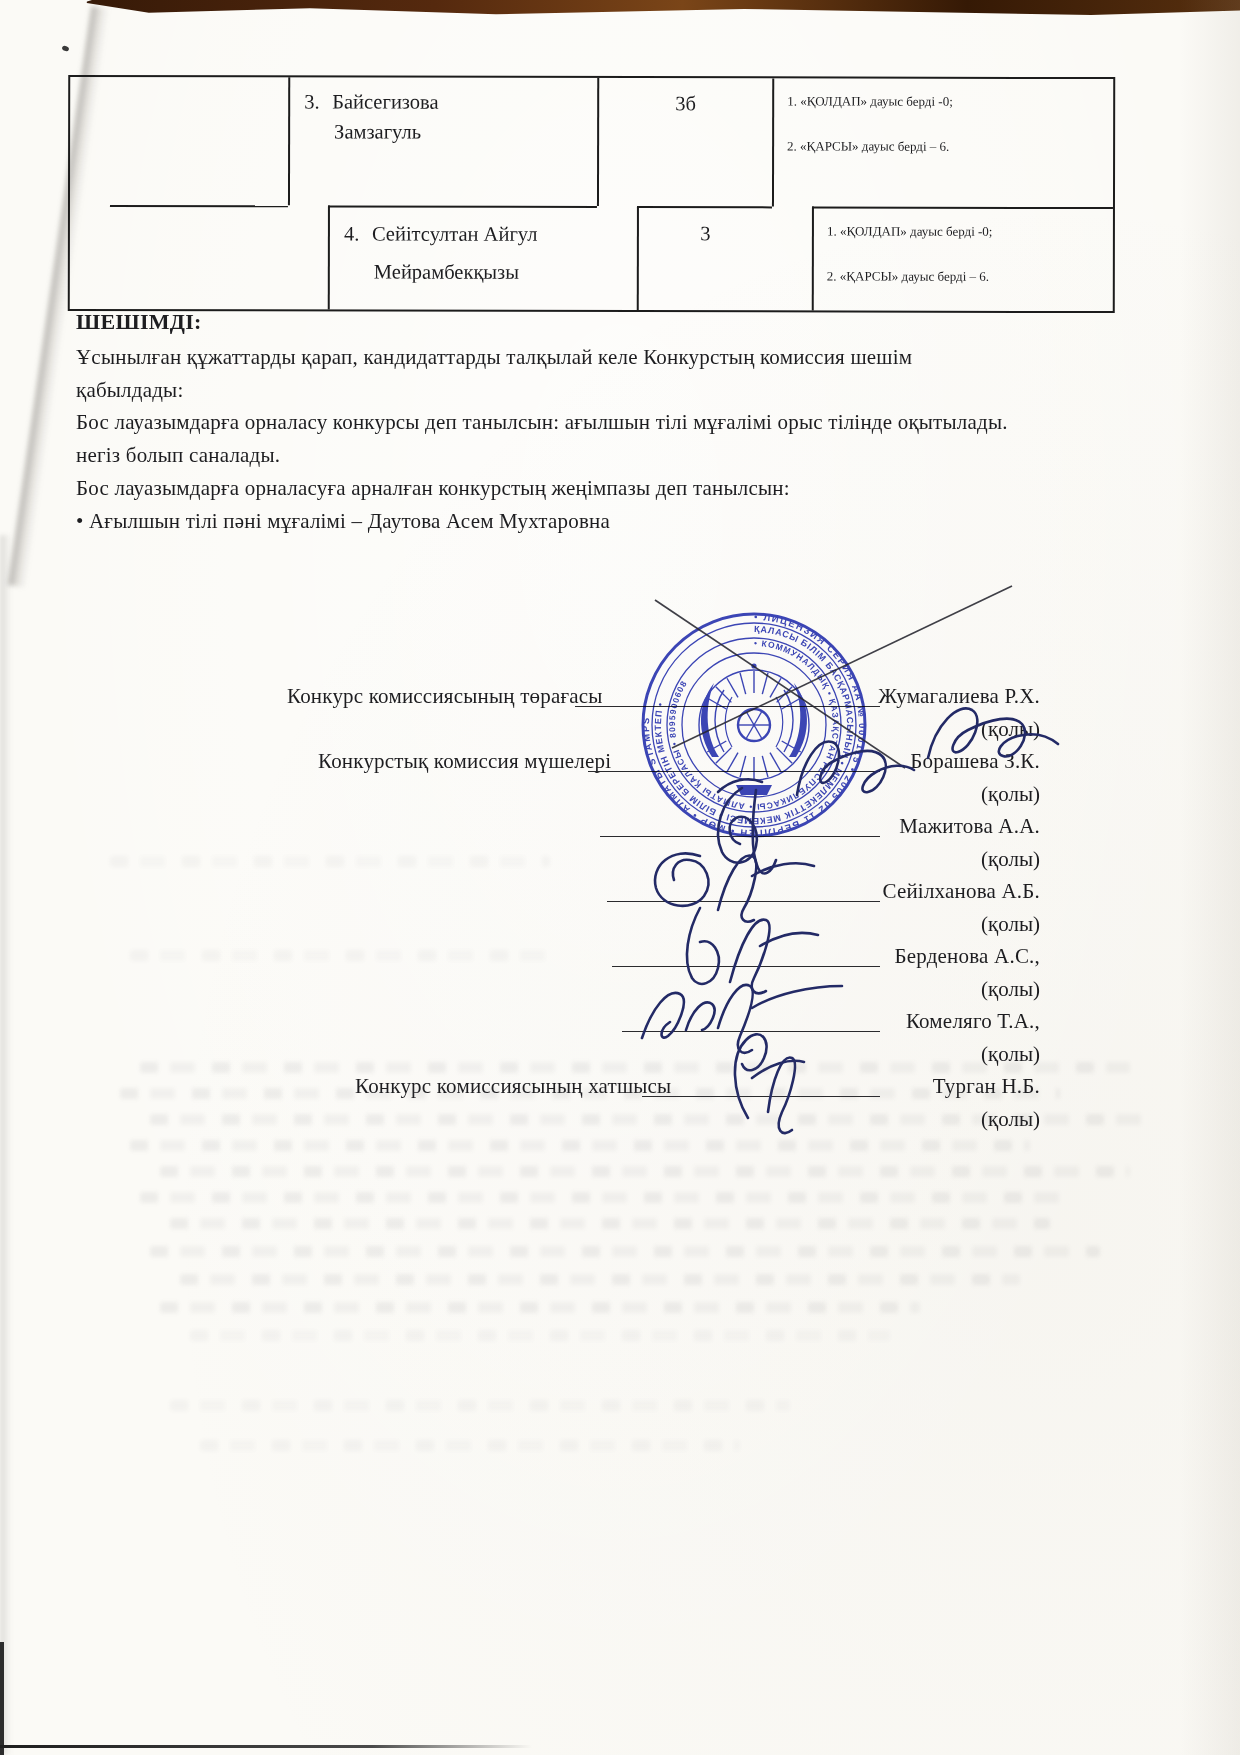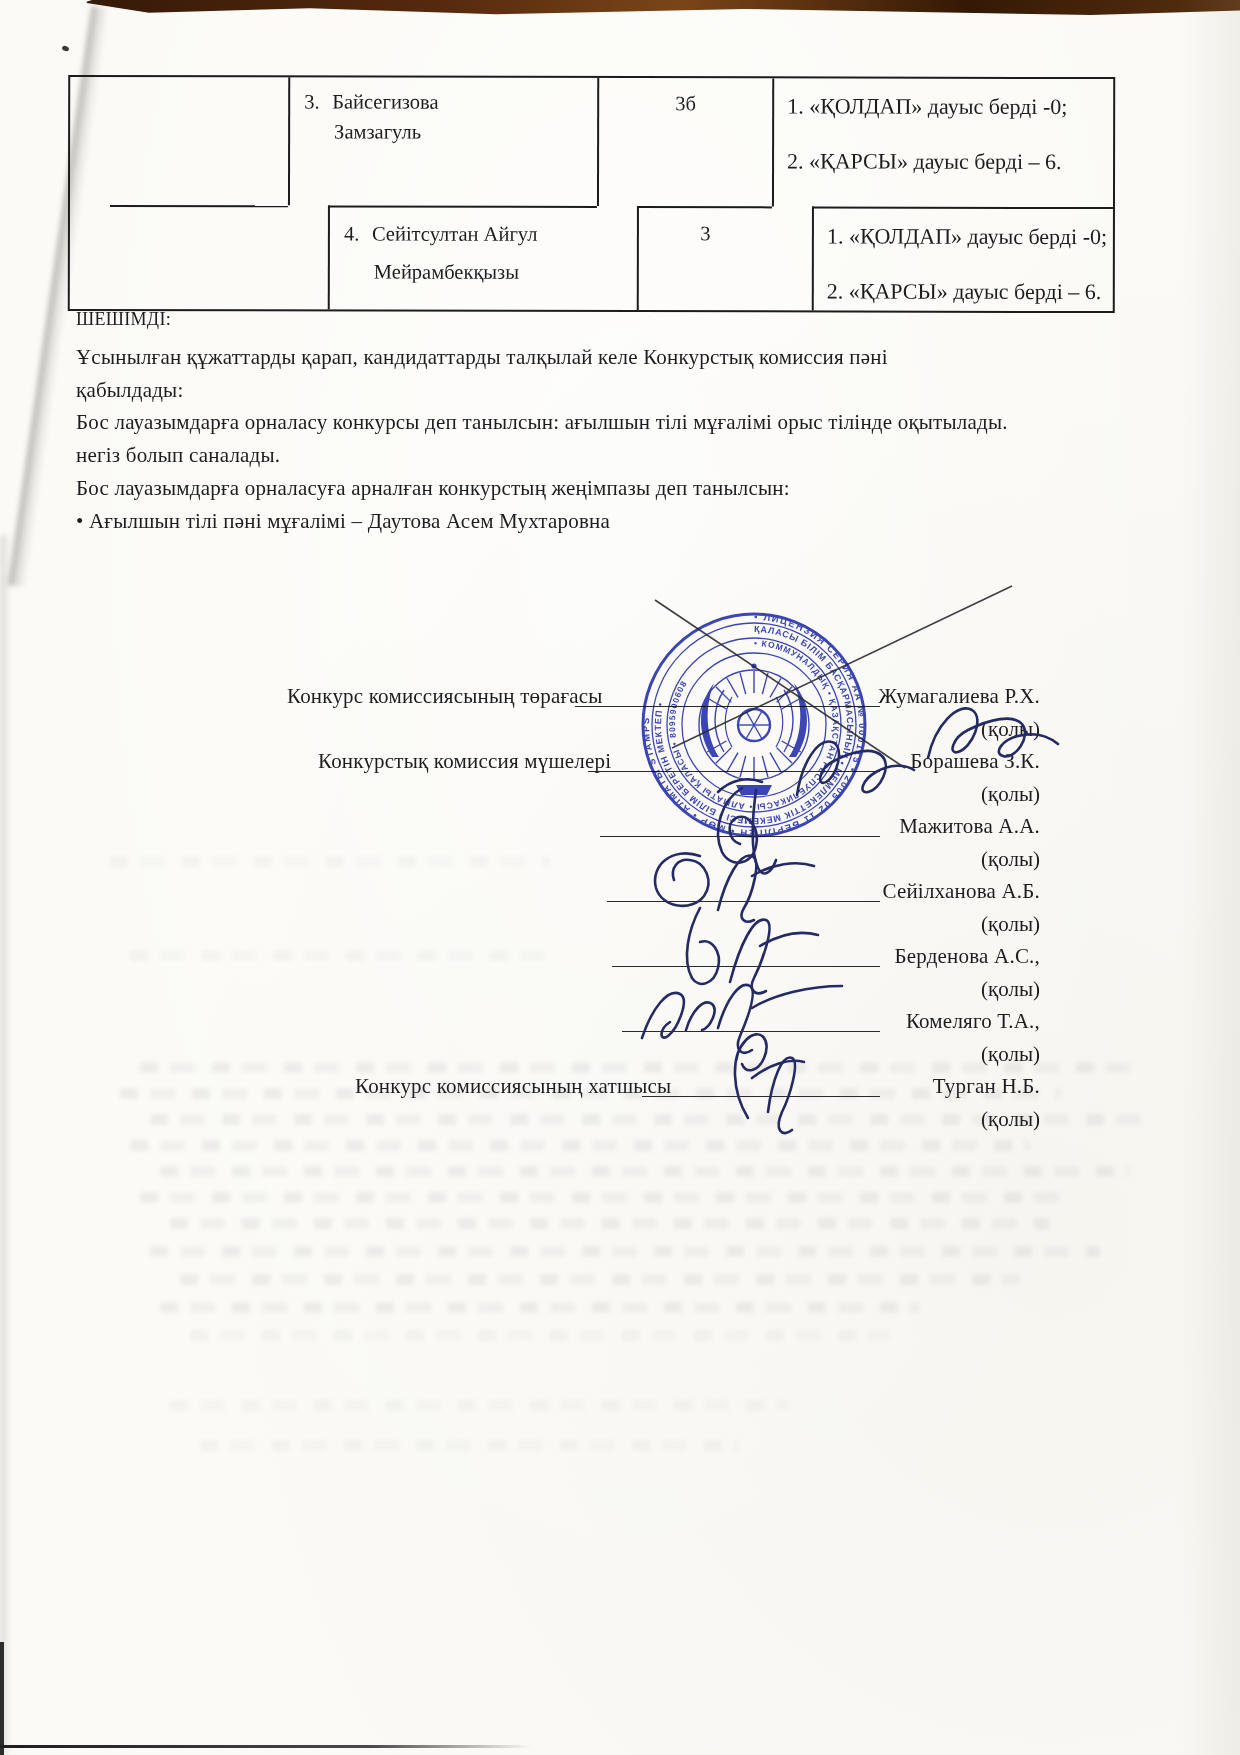--- a/index.html
+++ b/index.html
@@ -40,24 +40,24 @@
     border:2.5px solid #1c1c1c; transform:rotate(.12deg); background:transparent; }
   .cell { border-left:2px solid #1c1c1c; position:relative; }
   .cell.first { border-left:none; }
   .cell.rb { border-top:2.5px solid #1c1c1c;margin-left:40px; }
   .name-cell { font-size:20.5px; padding:13px 0 0 14px; }
   .name-cell .num { display:inline-block; width:28px; }
   .name-cell .nline2 { margin-left:30px; margin-top:7px; }
   .name-cell.tall { padding-top:15px; }
   .name-cell.tall .nline2 { margin-top:15px; }
   .grade-cell { font-size:20.5px; text-align:center; padding-top:14px; }
-  .votes-cell { font-size:22px; padding:15px 0 11px 13px; }
+  .votes-cell { font-size:13px; padding:15px 0 11px 13px; }
   .votes-cell .v2 { margin-top:29px; }
   
-  .heading { position:absolute; left:76px; top:309px; font-size:18px; font-weight:normal; letter-spacing:.3px; }
+  .heading { position:absolute; left:76px; top:309px; font-size:22px; font-weight:bold; letter-spacing:.3px; }
   .body-text { position:absolute; left:76px; top:341px; width:1100px; font-size:21px; line-height:32.7px;
     letter-spacing:.2px; white-space:nowrap; }
   
   .sig-label { position:absolute; font-size:21px; letter-spacing:.2px; }
   .sig-name { position:absolute; right:200px; font-size:21px; text-align:center; letter-spacing:.2px; }
   .sig-koly { position:absolute; right:200px; font-size:21px; text-align:right; }
   .sig-line { position:absolute; height:1px; border-bottom:1.7px solid #2b2b2e; }
   .sl0 { left:287px; top:684px; } .sl1 { left:318px; top:749px; } .sl6 { left:355px; top:1074px; }
   .sn0 { top:684px; } .sk0 { top:717px; }
   .sn1 { top:749px; } .sk1 { top:782px; }
@@ -112,21 +112,21 @@
     </div>
     <div class="cell rb grade-cell">3</div>
     <div class="cell rb votes-cell">
       <div class="v1">1. «ҚОЛДАП» дауыс берді -0;</div>
       <div class="v2">2. «ҚАРСЫ» дауыс берді – 6.</div>
     </div>
   </div>
 
   <div class="heading">ШЕШІМДІ:</div>
   <div class="body-text">
-    <div>Ұсынылған құжаттарды қарап, кандидаттарды талқылай келе Конкурстық комиссия пәні</div>
+    <div>Ұсынылған құжаттарды қарап, кандидаттарды талқылай келе Конкурстың комиссия шешім</div>
     <div>қабылдады:</div>
     <div>Бос лауазымдарға орналасу конкурсы деп танылсын: ағылшын тілі мұғалімі орыс тілінде оқытылады.</div>
     <div>негіз болып саналады.</div>
     <div>Бос лауазымдарға орналасуға арналған конкурстың жеңімпазы деп танылсын:</div>
     <div>• Ағылшын тілі пәні мұғалімі – Даутова Асем Мухтаровна</div>
   </div>
 
   <div class="sig-label sl0">Конкурс комиссиясының төрағасы</div>
   <div class="sig-label sl1">Конкурстық комиссия мүшелері</div>
   <div class="sig-label sl6">Конкурс комиссиясының хатшысы</div>

